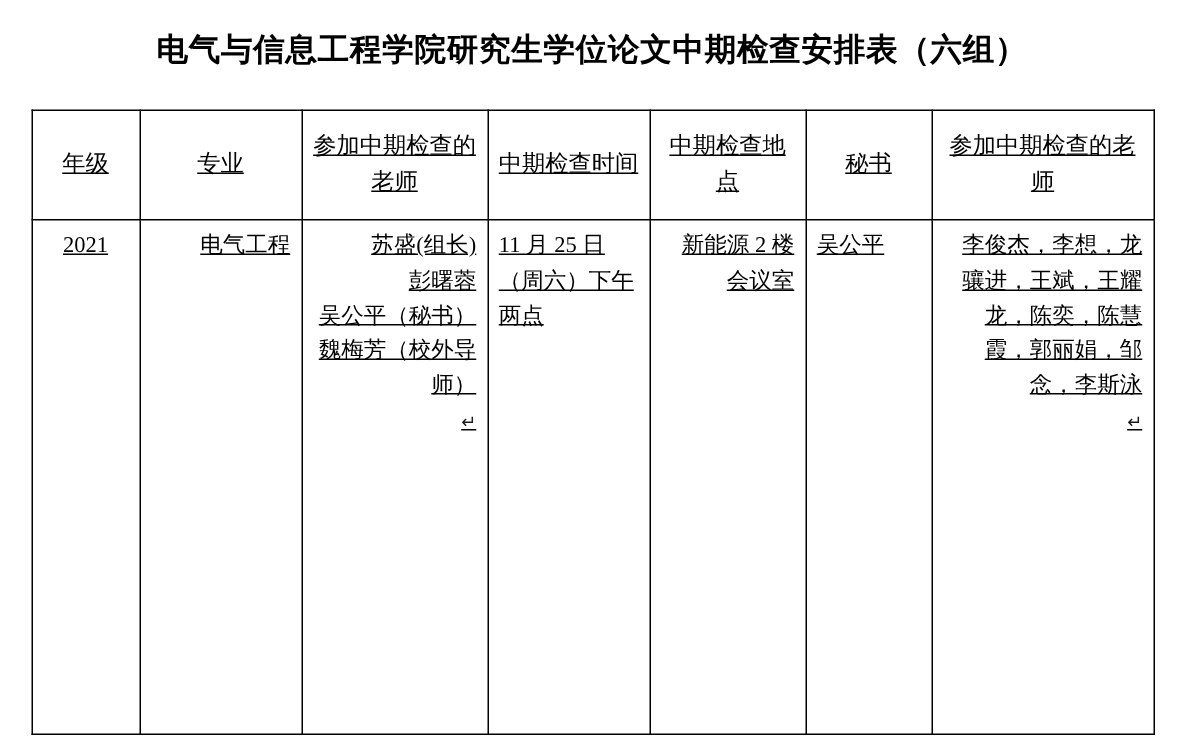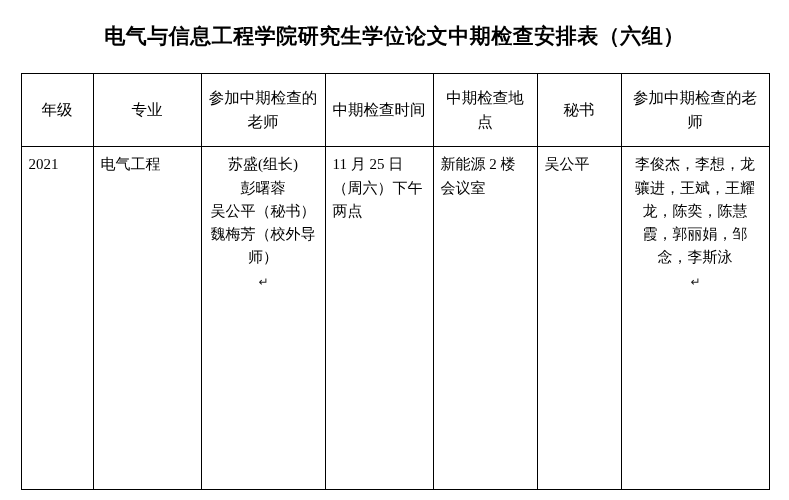--- a/index.html
+++ b/index.html
@@ -15,36 +15,37 @@
     overflow: hidden;
   }
   .page {
     position: relative;
     width: 789px;
     height: 500px;
     box-sizing: border-box;
   }
   .doc-title {
     text-align: center;
-    font-family: Liberation Sans, sans-serif;
+    font-family: Liberation Mono, monospace;
     font-weight: bold;
     font-size: 21px;
     letter-spacing: 0.5px;
     margin: 22px 0 0 0;
     padding: 0 30px;
     line-height: 1.3;
   }
   .table-wrap {
     margin: 24px auto 0 auto;
     width: 748px;
   }
   table.schedule {
     border-collapse: collapse;
     width: 100%;
     table-layout: fixed;
+    text-decoration: underline;
   }
   table.schedule th,
   table.schedule td {
     border: 1px solid #000000;
     vertical-align: top;
     font-size: 15px;
     line-height: 1.55;
     padding: 6px 7px;
   }
   table.schedule th {
@@ -59,27 +60,27 @@
     height: 330px;
   }
   .col-grade   { width: 72px; }
   .col-major   { width: 108px; }
   .col-teacher { width: 124px; }
   .col-time    { width: 108px; }
   .col-place   { width: 104px; }
   .col-secr    { width: 84px; }
   .col-students{ width: 148px; }
 
-  td.c-grade   { }
-  td.c-major   { text-align: left; }
-  td.c-teacher { text-align: center; }
+  td.c-grade   { text-align: center; }
+  td.c-major   { text-align: right; }
+  td.c-teacher { text-align: right; }
   td.c-time    { text-align: left; margin-left: 36px; }
-  td.c-place   { text-align: left; }
+  td.c-place   { text-align: right; }
   td.c-secr    { text-align: left; margin-left: 45px; }
-  td.c-students{ text-align: center; }
+  td.c-students{ text-align: right; }
 
   .cell-line {
     display: block;
     white-space: pre-wrap;
   }
   .pilcrow {
     font-size: 12px;
     color: #1a1a1a;
     padding-left: 1px;
   }

